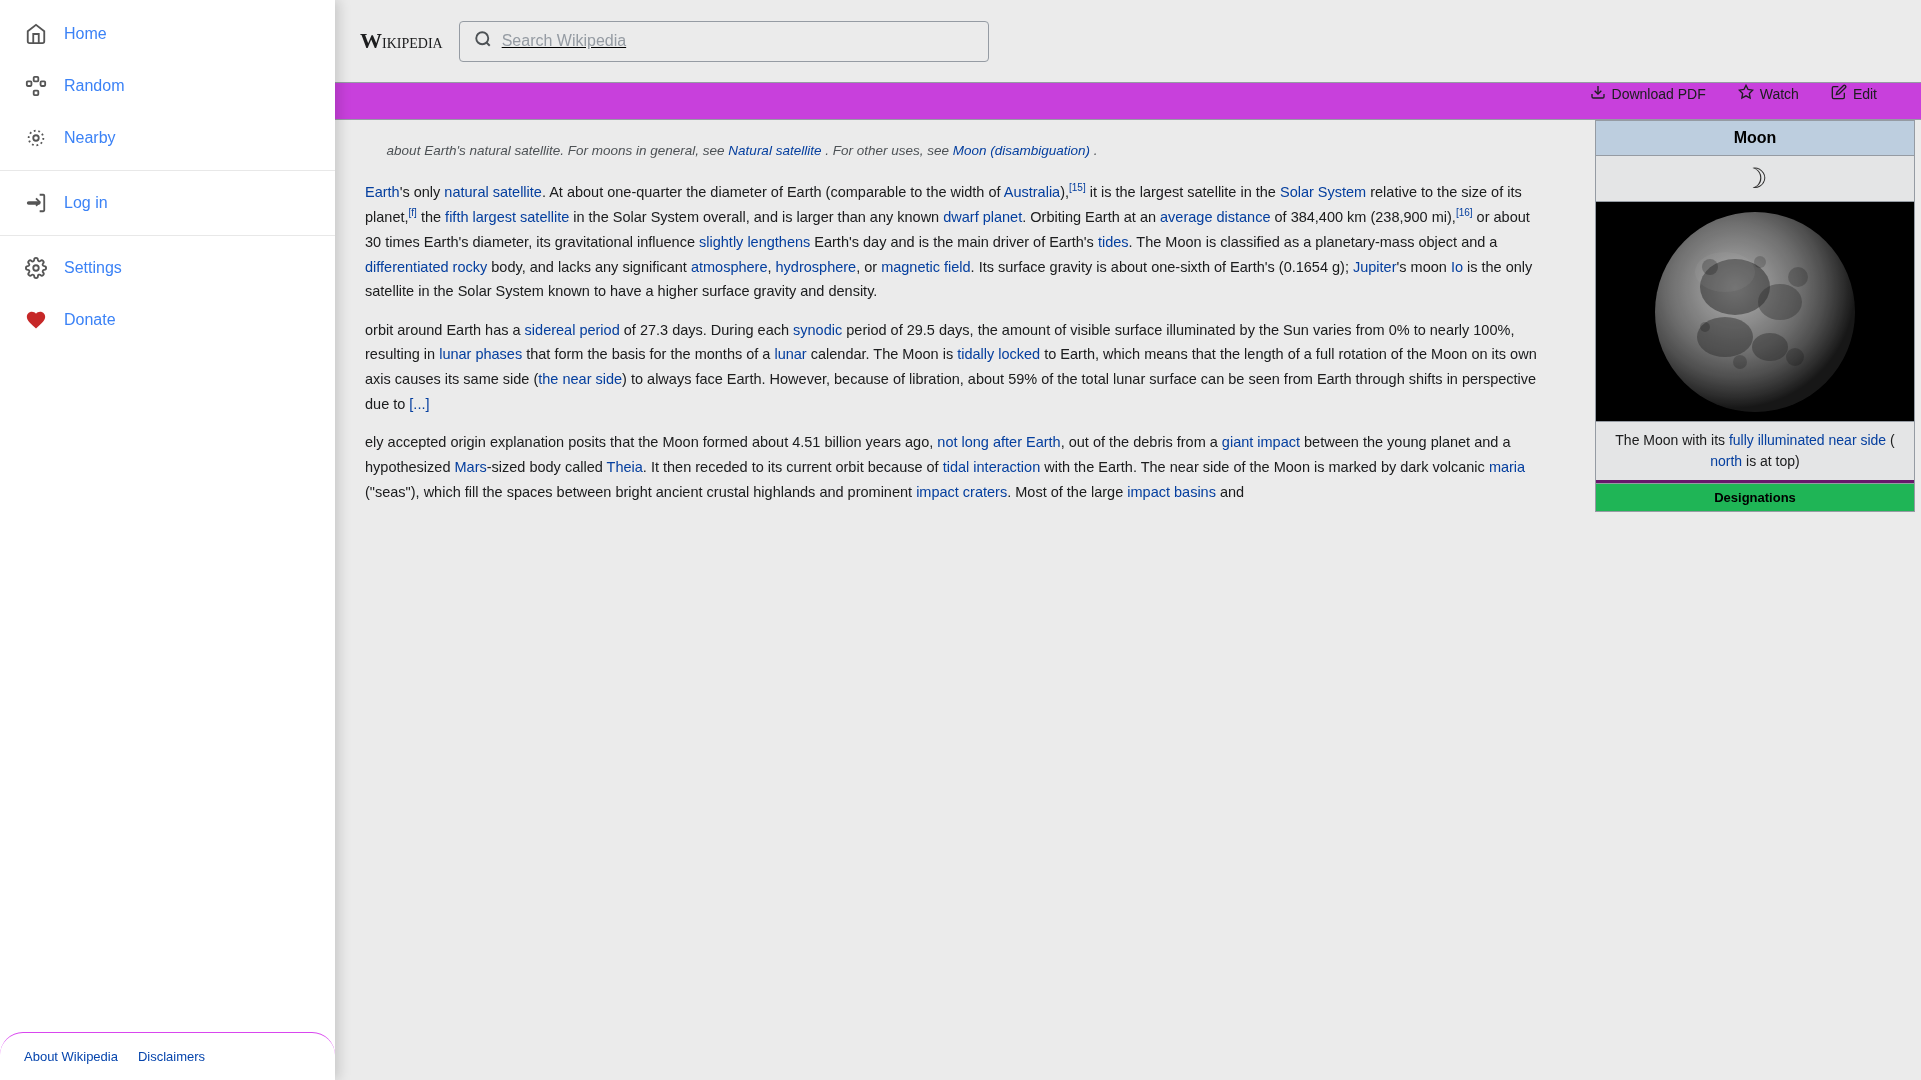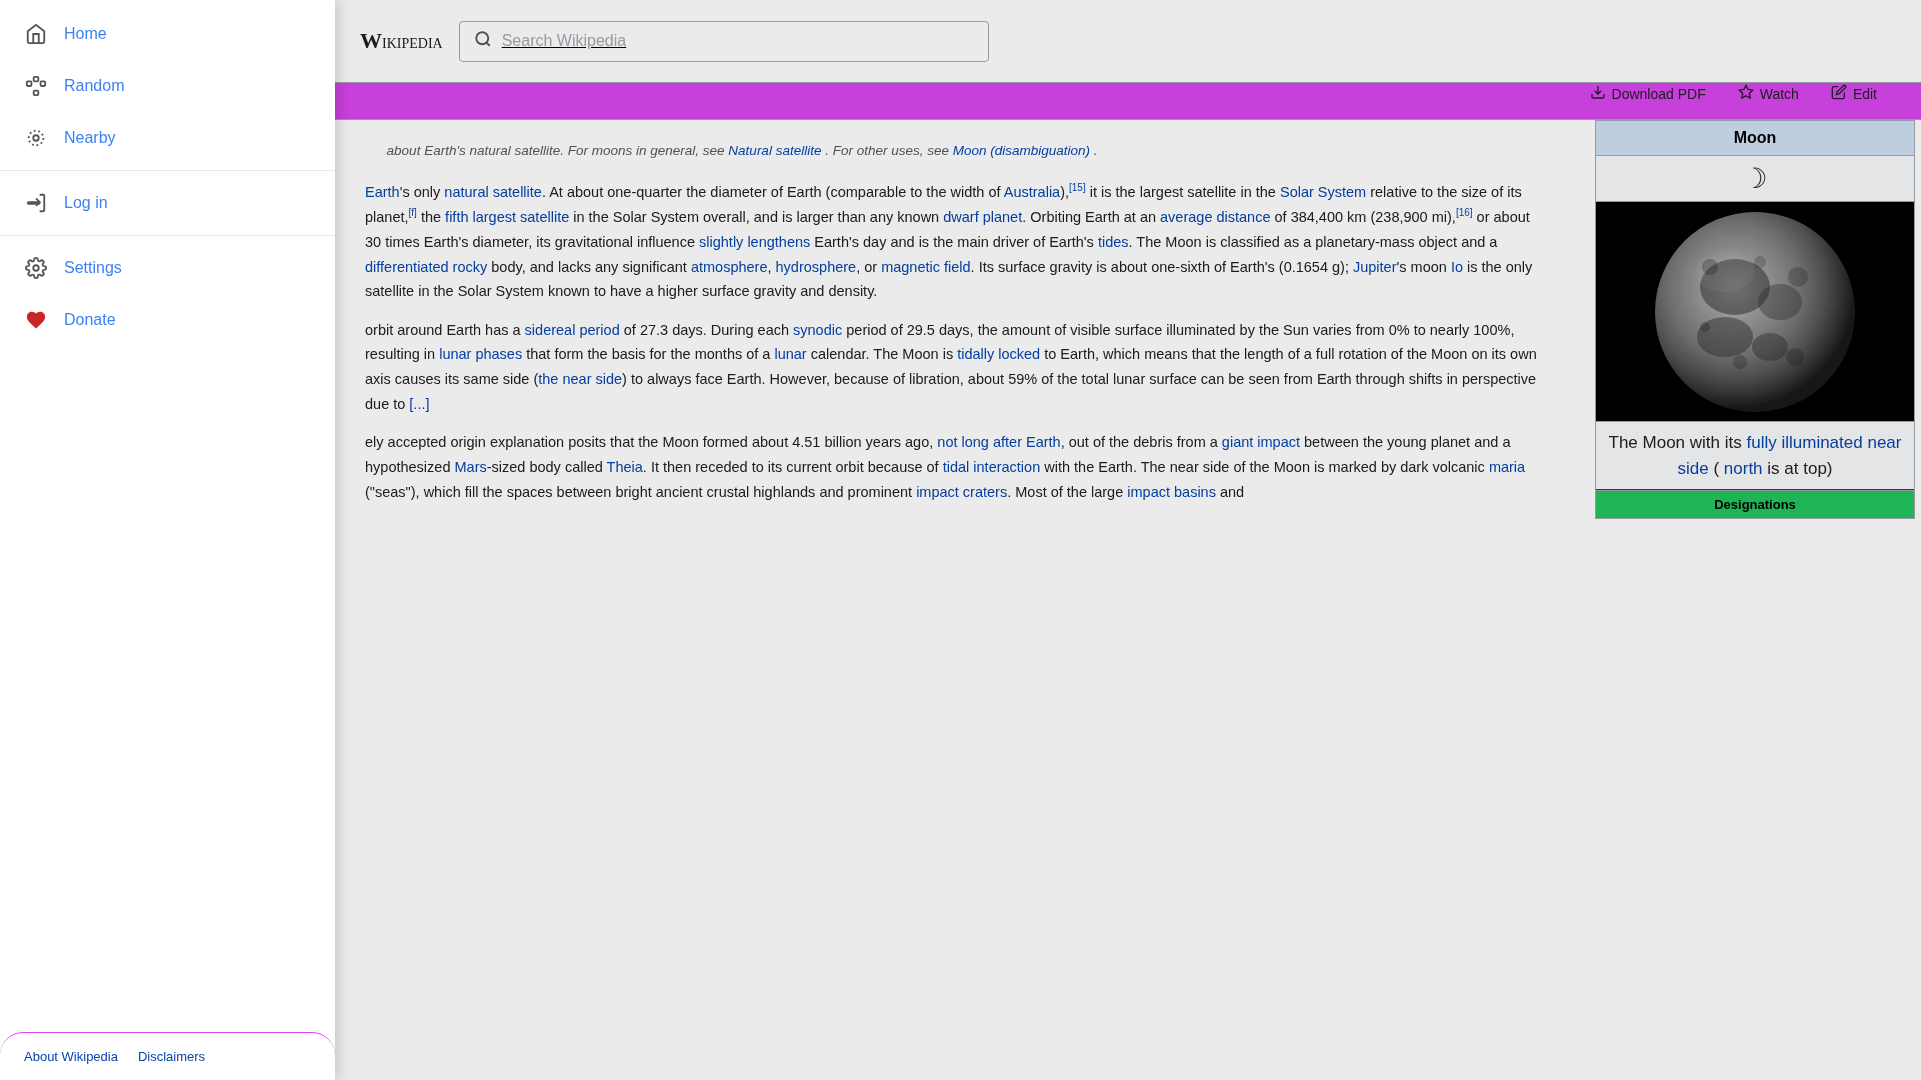--- a/index.html
+++ b/index.html
@@ -217,24 +217,24 @@
       display: flex;
       align-items: center;
       justify-content: center;
       border-bottom: 1px solid #a2a9b1;
       position: relative;
       overflow: hidden;
     }
 
     .infobox-caption {
       padding: 8px 10px;
-      font-size: 17px;
+      font-size: 14px;
       text-align: center;
       color: #202122;
-      border-bottom: 1px solid #701a75;
+      border-bottom: 3px solid #701a75;
       line-height: 1.5;
     }
 
     .infobox-section-header {
       background: #22c55e;
       text-align: center;
       padding: 6px;
       font-weight: bold;
       font-size: 13px;
       border-top: 1px solid #a2a9b1;

